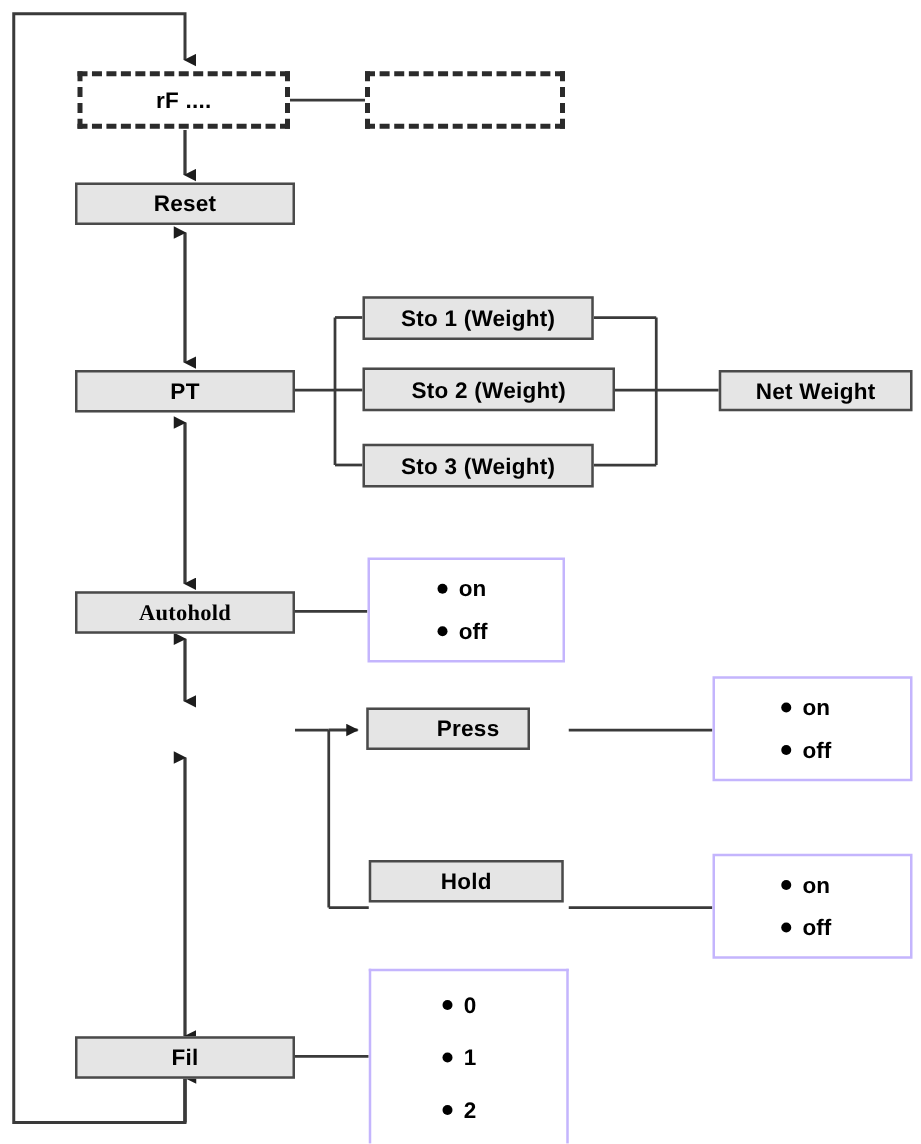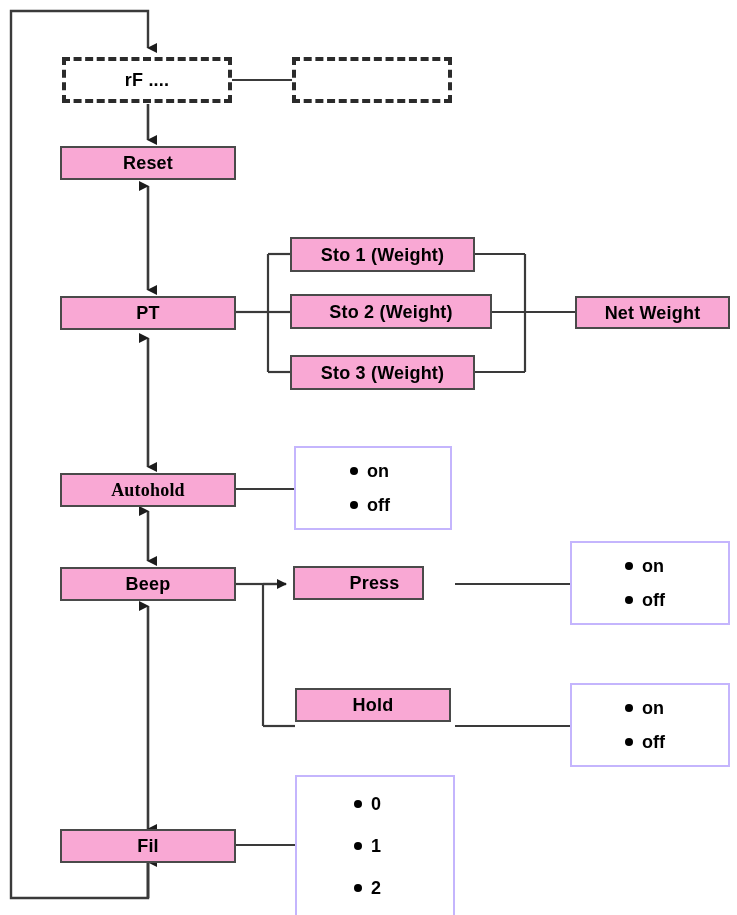--- a/index.html
+++ b/index.html
@@ -22,21 +22,21 @@
     position: absolute;
     left: 0;
     top: 0;
     width: 737px;
     height: 915px;
     pointer-events: none;
   }
   .node {
     position: absolute;
     box-sizing: border-box;
-    background: #f9a8d4;
+    background: #e5e5e5;
     border: 2px solid #3a3a3a;
     display: flex;
     align-items: center;
     justify-content: center;
     font-weight: bold;
     color: #000000;
     letter-spacing: 0.2px;
     z-index: 3;
   }
   .node.solid {
@@ -157,23 +157,20 @@
   </div>
 
   <div class="node solid f19" style="left:60px; top:296px; width:176px; height:34px;">
     <span class="label">PT</span>
   </div>
 
   <div class="node solid f19" style="left:60px; top:473px; width:176px; height:34px;font-family:Liberation Serif, serif;">
     <span class="label">Autohold</span>
   </div>
 
-  <div class="node solid f19" style="left:60px; top:567px; width:176px; height:34px;">
-    <span class="label">Beep</span>
-  </div>
 
   <div class="node solid f19" style="left:60px; top:829px; width:176px; height:34px;">
     <span class="label">Fil</span>
   </div>
 
   <div class="node solid f18" style="left:290px; top:237px; width:185px; height:35px;">
     <span class="label">Sto 1 (Weight)</span>
   </div>
 
   <div class="node solid f18" style="left:290px; top:294px; width:202px; height:35px;">

